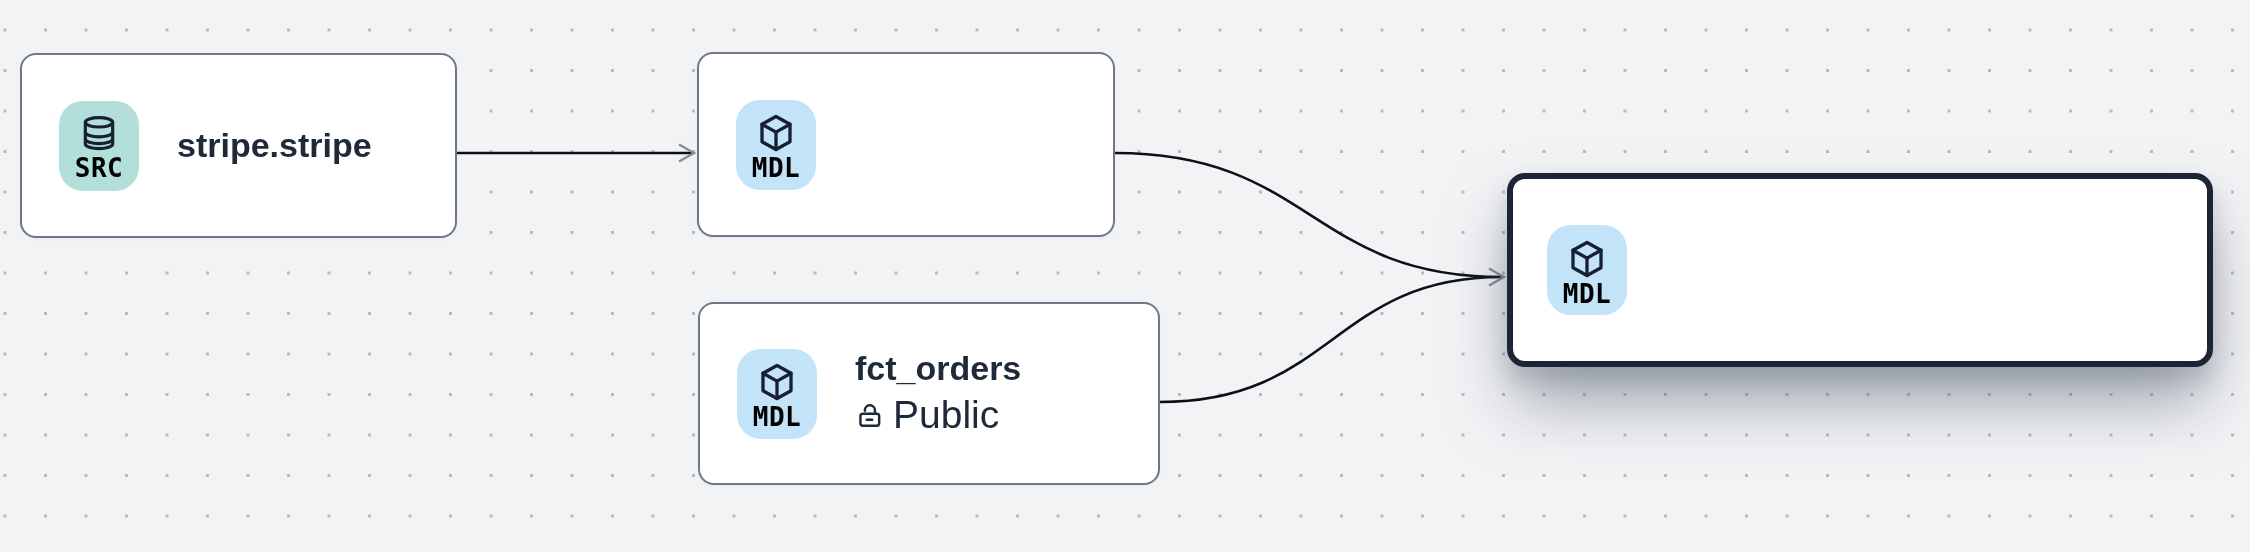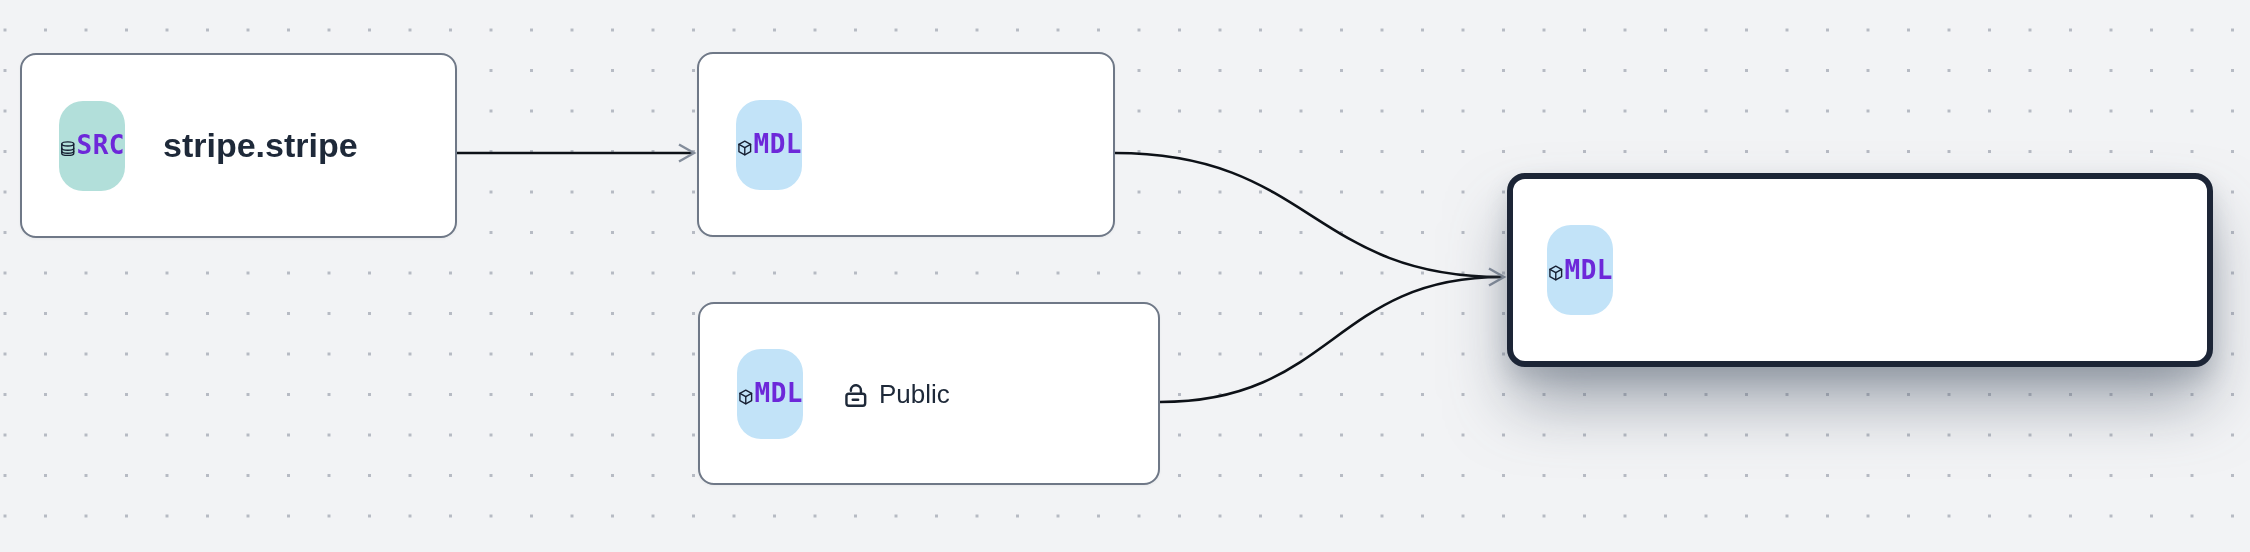--- a/index.html
+++ b/index.html
@@ -30,41 +30,41 @@
     box-shadow:0 1px 3px rgba(40,50,65,0.05);
   }
   .node.selected{
     border:6px solid #1c2536;
     border-radius:18px;
     padding-left:34px;
     gap:37px;
     box-shadow:0 40px 65px -6px rgba(88,98,114,0.55),0 12px 22px rgba(88,98,114,0.22);
   }
   .badge{
-    width:66px;height:90px;
+    width:80px;height:90px;
     border-radius:24px;
     flex:0 0 auto;
-    display:flex;flex-direction:row;
+    display:flex;flex-direction:column;
     align-items:center;justify-content:center;
-    color:#6d28d9;
+    color:#000000;
   }
   .badge svg{display:block;margin-top:6px;}
   .badge-label{
     font-family:"DejaVu Sans Mono","Liberation Mono",monospace;
     font-size:26px;font-weight:700;letter-spacing:0.5px;
     line-height:1.05;margin-top:1px;
   }
   .node-texts{display:flex;flex-direction:column;justify-content:center;}
   .node-title{
     font-size:34px;font-weight:600;color:#1e2939;
     white-space:nowrap;line-height:1.2;
   }
   .node-sub{
     display:flex;align-items:center;gap:9px;
-    font-size:26px;font-weight:400;color:#1e2939;
+    font-size:39px;font-weight:400;color:#1e2939;
     margin-top:3px;line-height:1.2;
   }
   .node-sub svg{display:block;}
 </style>
 </head>
 <body>
 
 <div class="canvas">
 
   <svg class="edges" width="2250" height="552" viewBox="0 0 2250 552">
@@ -107,20 +107,21 @@
   <div class="node" style="left:698px;top:302px;width:462px;height:183px;">
     <div class="badge" style="background:#c2e3f8;">
       <svg width="42" height="42" viewBox="0 0 24 24" fill="none" stroke="#172033" stroke-width="1.9" stroke-linecap="round" stroke-linejoin="round">
         <path d="M12 2.6 20 7 v10 L12 21.4 4 17 V7 Z"></path>
         <path d="M4 7 L12 11.5 L20 7"></path>
         <path d="M12 11.5 V21.4"></path>
       </svg>
       <div class="badge-label">MDL</div>
     </div>
     <div class="node-texts">
+      <div class="node-title">fct_orders</div>
       <div class="node-sub">
         <svg width="29" height="29" viewBox="0 0 24 24" fill="none" stroke="#1e2939" stroke-width="2" stroke-linecap="round" stroke-linejoin="round">
           <rect x="4.5" y="10.5" width="15.5" height="10" rx="2"></rect>
           <path d="M9.7 15.5 h4.5"></path>
           <path d="M16.5 10.5 V7.8 a4.2 4.2 0 0 0 -8.3 -1 v1.2"></path>
         </svg>
         <span>Public</span>
       </div>
     </div>
   </div>

